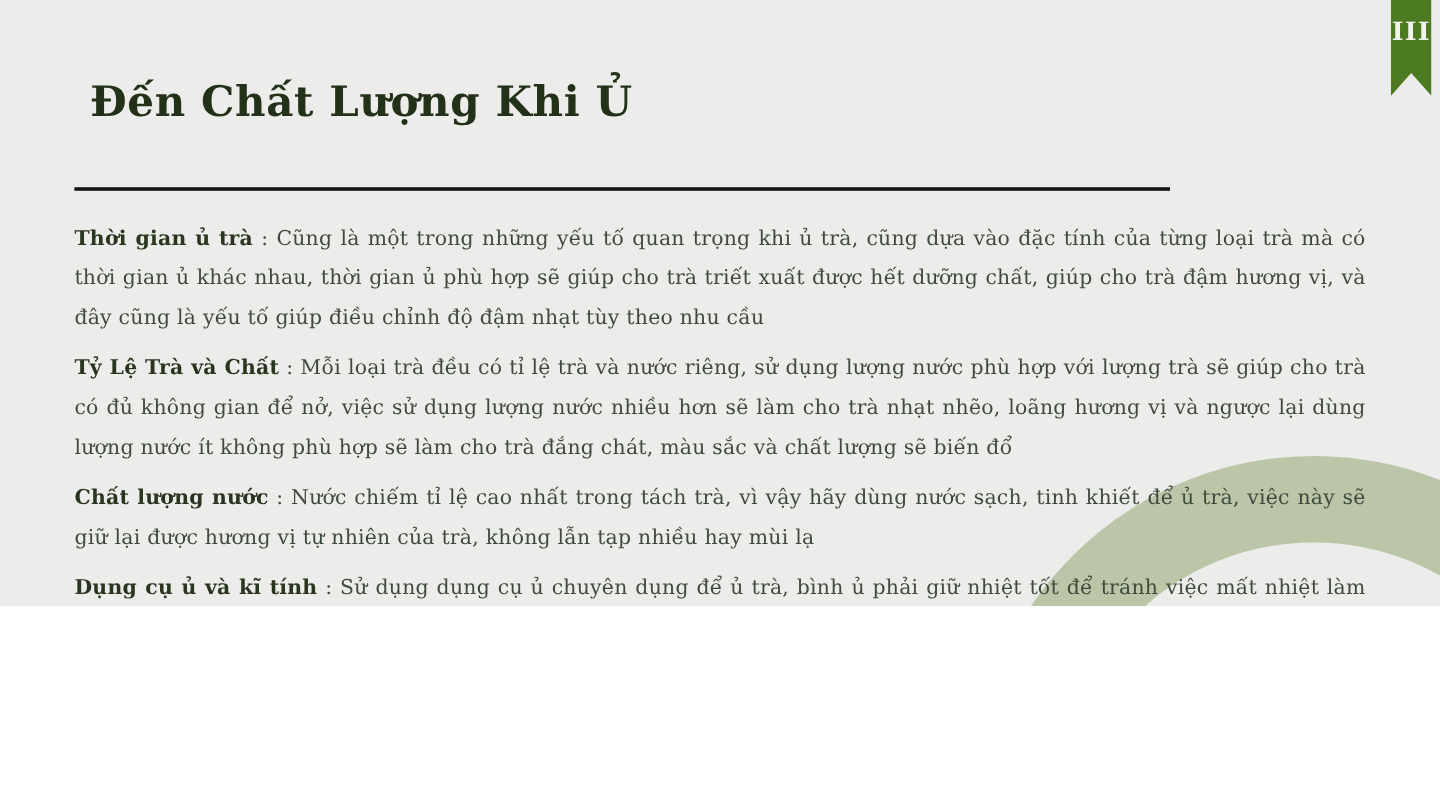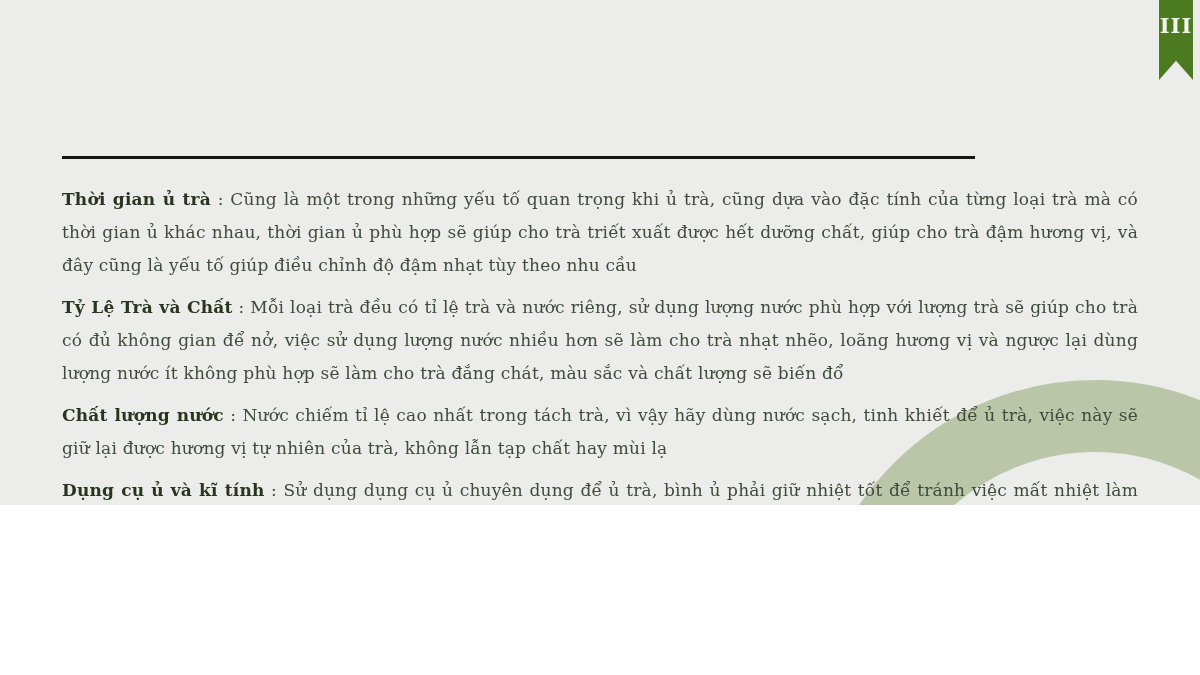--- a/index.html
+++ b/index.html
@@ -90,24 +90,25 @@
 
 <div class="slide">
 
   <div class="ring"></div>
 
   <div class="ribbon">
     <span class="num">III</span>
   </div>
 
   <div class="title">
+    <div>Đến Chất Lượng Khi Ủ</div>
   </div>
 
   <div class="divider"></div>
 
   <div class="content">
     <p><strong>Thời gian ủ trà</strong> <span>: Cũng là một trong những yếu tố quan trọng khi ủ trà, cũng dựa vào đặc tính của từng loại trà mà có thời gian ủ khác nhau, thời gian ủ phù hợp sẽ giúp cho trà triết xuất được hết dưỡng chất, giúp cho trà đậm hương vị, và đây cũng là yếu tố giúp điều chỉnh độ đậm nhạt tùy theo nhu cầu</span></p>
     <p><strong>Tỷ Lệ Trà và Chất</strong> <span>: Mỗi loại trà đều có tỉ lệ trà và nước riêng, sử dụng lượng nước phù hợp với lượng trà sẽ giúp cho trà có đủ không gian để nở, việc sử dụng lượng nước nhiều hơn sẽ làm cho trà nhạt nhẽo, loãng hương vị và ngược lại dùng lượng nước ít không phù hợp sẽ làm cho trà đắng chát, màu sắc và chất lượng sẽ biến đổ</span></p>
-    <p><strong>Chất lượng nước</strong> <span>: Nước chiếm tỉ lệ cao nhất trong tách trà, vì vậy hãy dùng nước sạch, tinh khiết để ủ trà, việc này sẽ giữ lại được hương vị tự nhiên của trà, không lẫn tạp chất hay mùi lạ</span></p>
+    <p><strong>Chất lượng nước</strong> <span>: Nước chiếm tỉ lệ cao nhất trong tách trà, vì vậy hãy dùng nước sạch, tinh khiết để ủ trà, việc này sẽ giữ lại được hương vị tự nhiên của trà, không lẫn tạp nhiều hay mùi lạ</span></p>
     <p><strong>Dụng cụ ủ và kĩ tính</strong> <span>: Sử dụng dụng cụ ủ chuyên dụng để ủ trà, bình ủ phải giữ nhiệt tốt để tránh việc mất nhiệt làm ảnh hưởng đến quá trình triết xuất. Phải đảm bảo các bề mặt của trà phải được tiếp xúc và ngâm trong nước, trong quá trình ủ không nên tác động lực như dằm, dã trà để đảm bảo trà được triết xuất từ từ và đồng đều về chất lượng.</span></p>
   </div>
 
 </div>
 
 </body></html>

